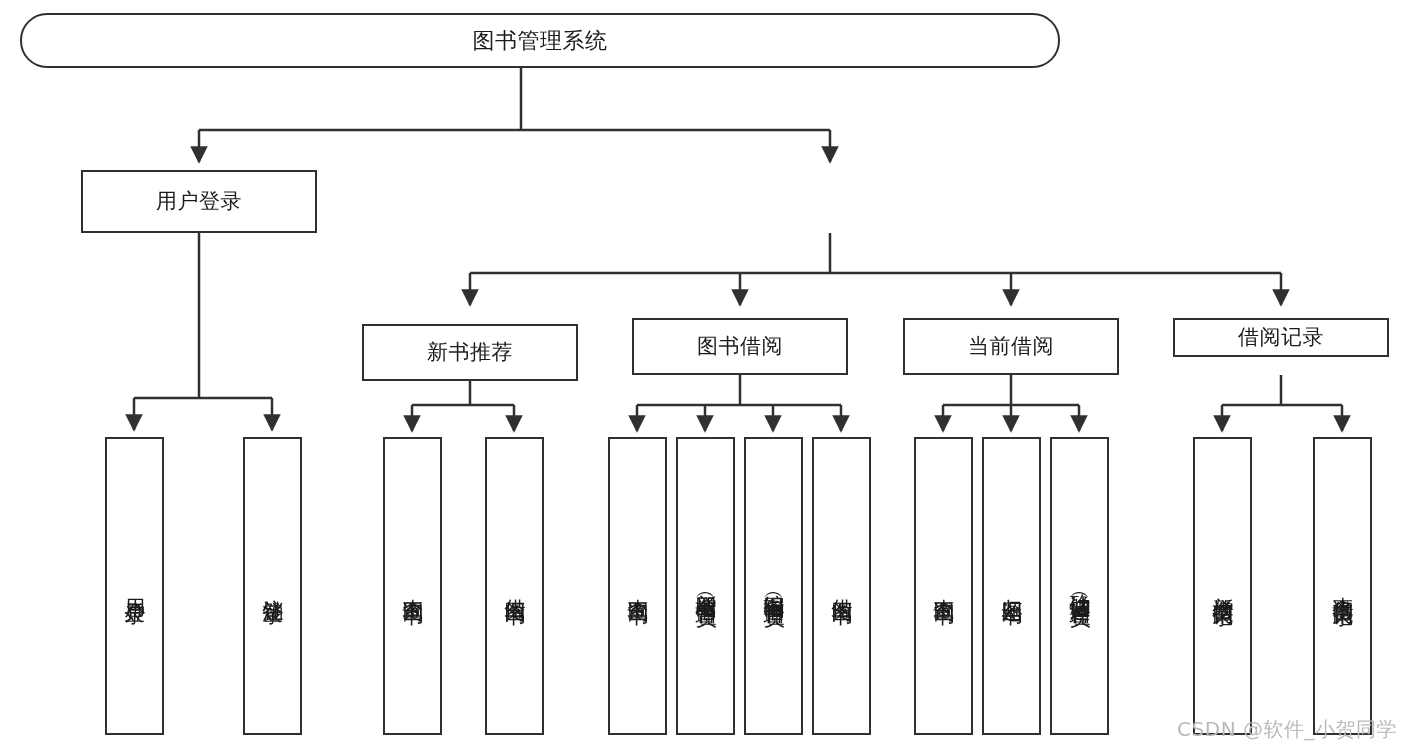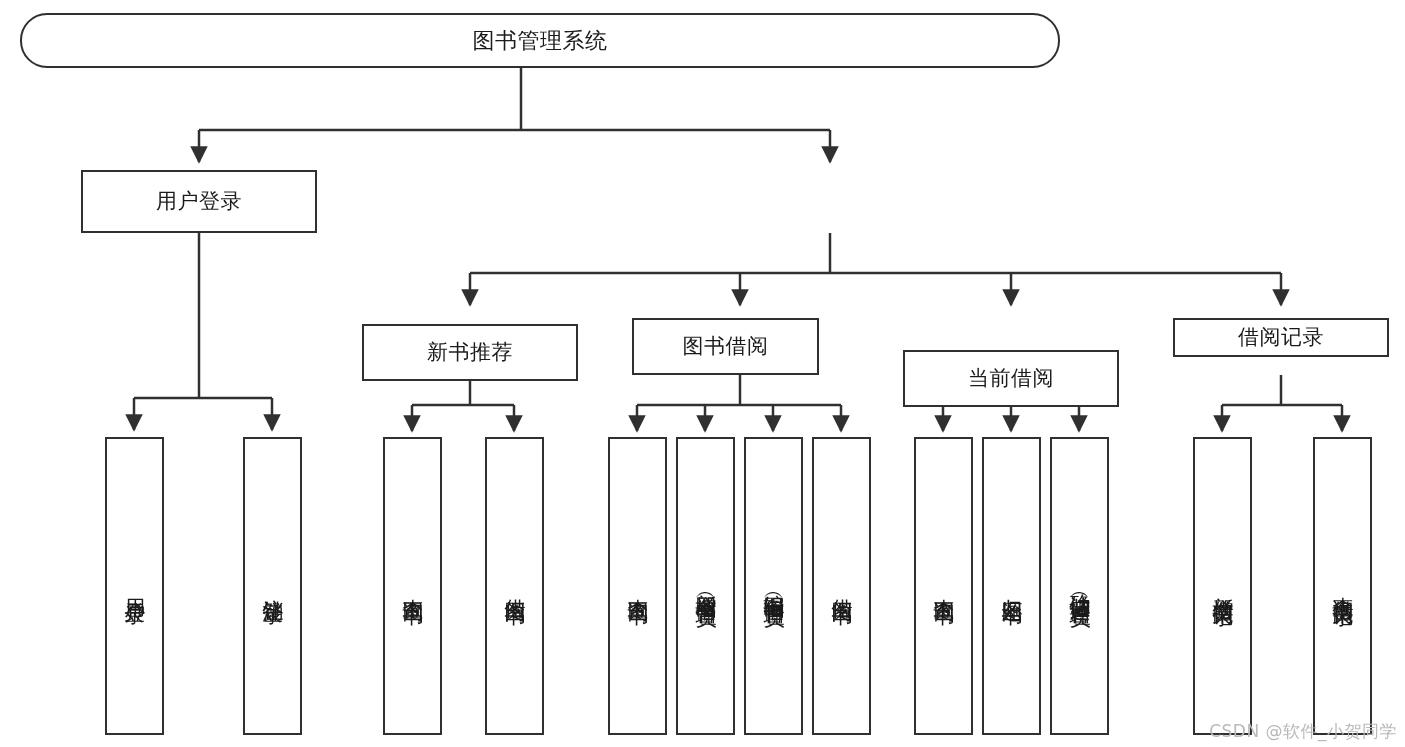--- a/index.html
+++ b/index.html
@@ -60,21 +60,21 @@
     font-size: 21px;
     line-height: 1.0;
     letter-spacing: 2px;
     max-height: 276px;
     white-space: nowrap;
   }
   #watermark {
     position: absolute;
     right: 8px;
     bottom: 4px;
-    font-size: 17px;
+    font-size: 20px;
     color: #b9b9b9;
     letter-spacing: 0.5px;
     white-space: nowrap;
   }
 </style>
 </head>
 <body>
 
 <div id="diagram-root">
 
@@ -134,25 +134,25 @@
 
   <div class="node horiz" style="left:81px; top:170px; width:236px; height:63px;">
     <span class="node-label">用户登录</span>
   </div>
 
 
   <div class="node horiz" style="left:362px; top:324px; width:216px; height:57px;">
     <span class="node-label">新书推荐</span>
   </div>
 
-  <div class="node horiz" style="left:632px; top:318px; width:187px; height:57px;">
+  <div class="node horiz" style="left:632px; top:318px; width:216px; height:57px;">
     <span class="node-label">图书借阅</span>
   </div>
 
-  <div class="node horiz" style="left:903px; top:318px; width:216px; height:57px;margin-top:32px;">
+  <div class="node horiz" style="left:903px; top:318px; width:216px; height:57px;">
     <span class="node-label">当前借阅</span>
   </div>
 
   <div class="node horiz" style="left:1173px; top:318px; width:216px; height:39px;">
     <span class="node-label">借阅记录</span>
   </div>
 
   <div class="node vert" style="left:105px; top:437px; width:59px; height:298px;">
     <span class="node-label">用户登录</span>
   </div>

